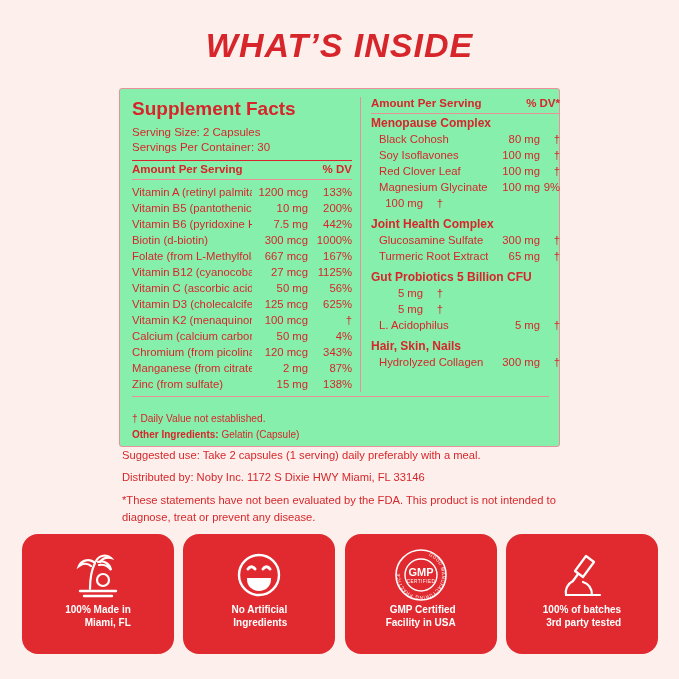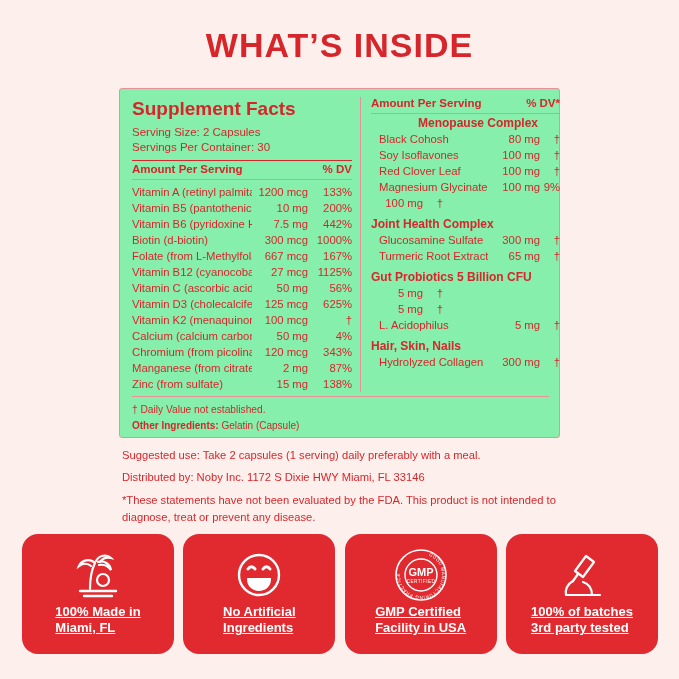--- a/index.html
+++ b/index.html
@@ -21,20 +21,21 @@
     box-sizing: border-box;
   }
   .title {
     text-align: center;
     font-size: 34px;
     font-weight: bold;
     letter-spacing: 1px;
     color: #d7262b;
     padding-top: 26px;
     padding-bottom: 10px;
+    font-style: italic;
   }
   .panel {
     position: absolute;
     left: 119px;
     top: 88px;
     width: 441px;
     background: #86efac;
     border: 1.5px solid #e8919a;
     border-radius: 3px;
     box-sizing: border-box;
@@ -127,40 +128,39 @@
   }
   .group-title {
     font-size: 12px;
     font-weight: bold;
     color: #d7262b;
     margin-top: 6px;
     margin-bottom: 1px;
   }
   .group-title.first {
     margin-top: 2px;
-    margin-left: 47px;
   }
   .footnote {
     font-size: 10.2px;
     color: #d7262b;
     padding-top: 3px;
     line-height: 1.3;
   }
   .other-ing {
     font-size: 10px;
     color: #d7262b;
     padding-top: 3px;
   }
   .other-ing b {
     font-weight: bold;
   }
   .panel-footer {
     border-top: 1px solid #e8919a;
     margin-top: 4px;
-    padding-top: 3px;
+    padding-top: 12px;
   }
   .notes {
     position: absolute;
     left: 122px;
     top: 447px;
     width: 450px;
     font-size: 11.2px;
     color: #d7262b;
     line-height: 1.55;
   }
@@ -191,26 +191,25 @@
     box-sizing: border-box;
     padding-top: 12px;
   }
   .badge .icon {
     height: 58px;
     display: flex;
     align-items: center;
     justify-content: center;
   }
   .badge .cap {
-    font-size: 13px;
-    font-weight: bold;
-    text-align: left;
+    font-size: 10px;
+    font-weight: bold;
+    text-align: right;
     line-height: 1.25;
     padding: 0 6px;
-    text-decoration: underline;
   }
 </style>
 </head>
 <body>
 
 <div class="page">
 
   <div class="title">WHAT’S INSIDE</div>
 
   <div class="panel">

